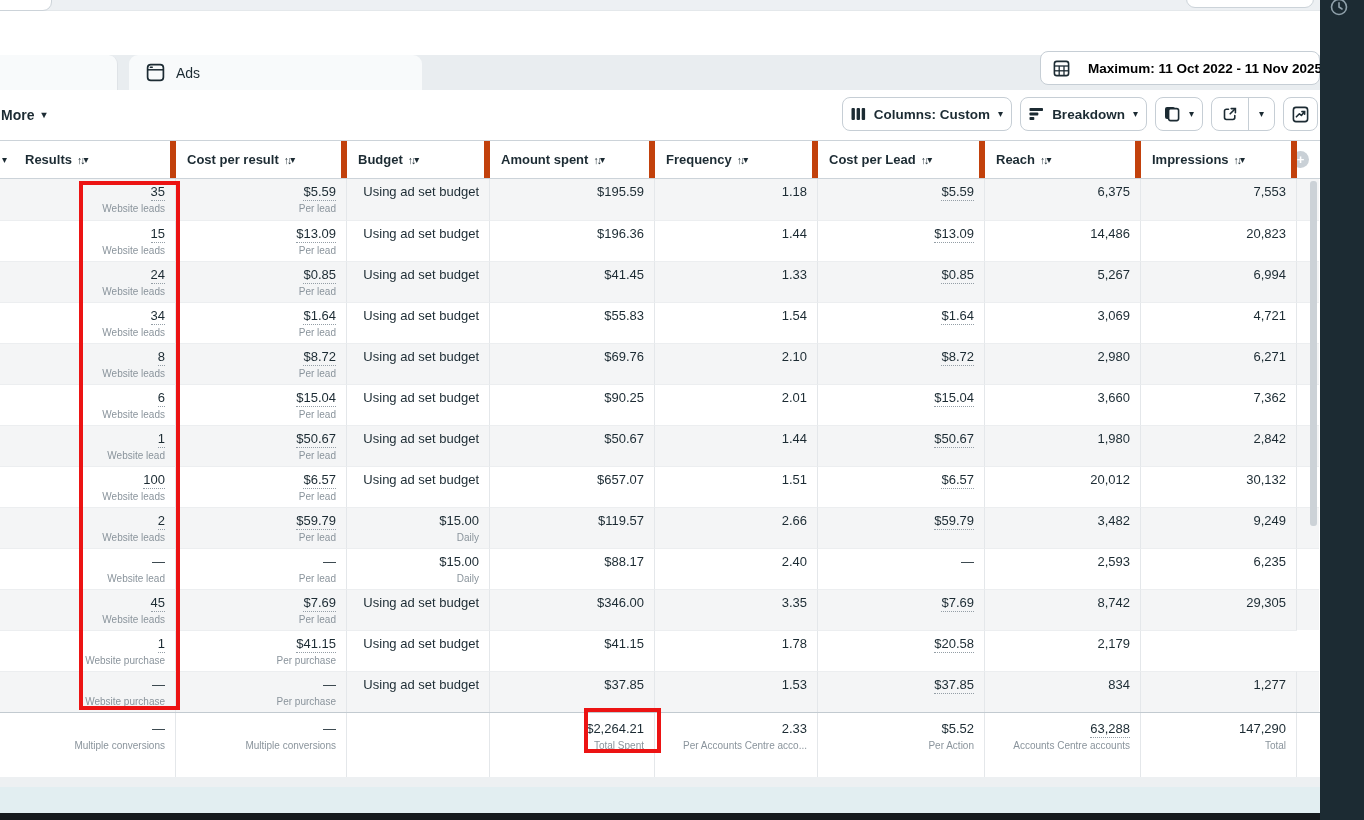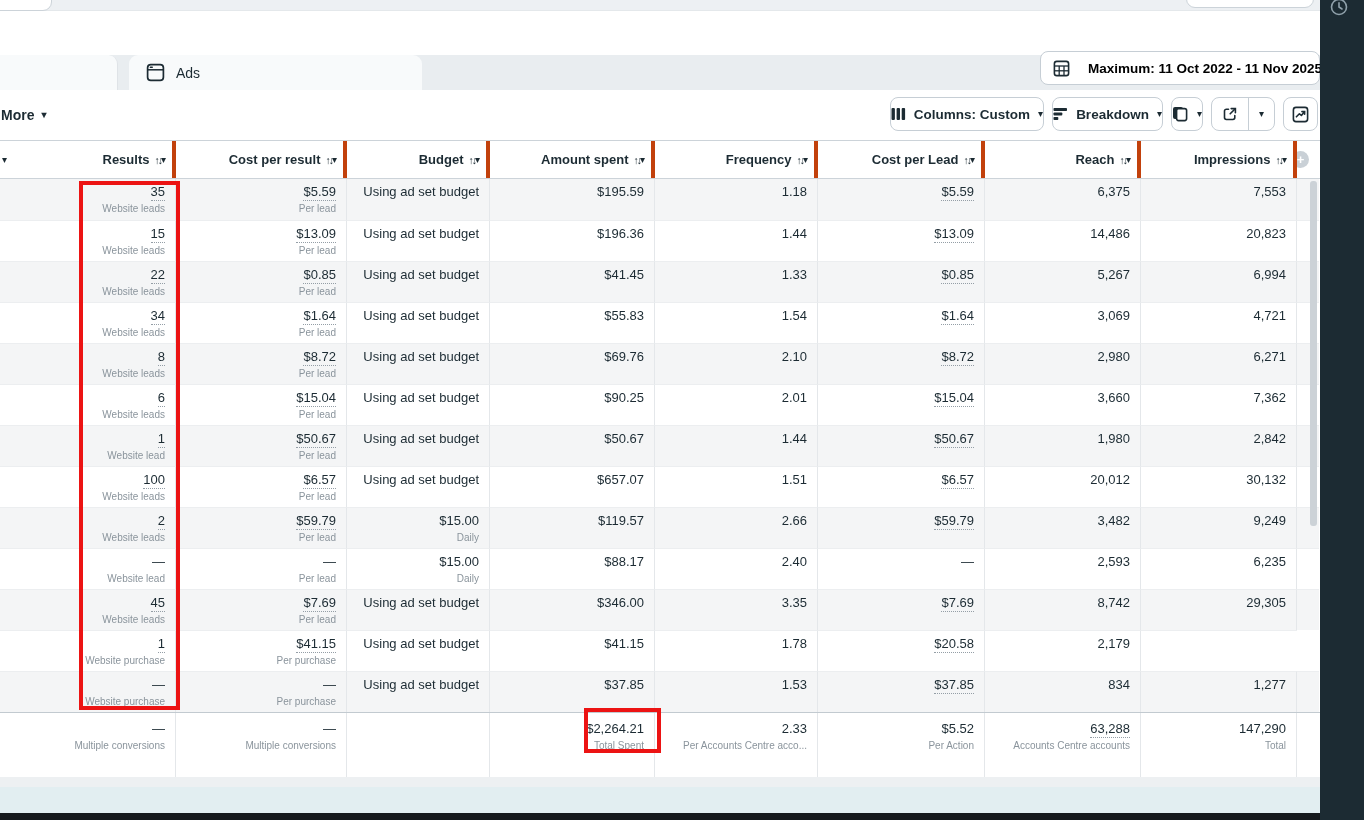--- a/index.html
+++ b/index.html
@@ -23,32 +23,32 @@
   .date-btn{position:absolute;left:1040px;top:51px;width:280px;height:34px;background:#fff;border:1px solid #c6ced5;
             border-radius:8px;display:flex;align-items:center;gap:18px;padding:0 12px;box-sizing:border-box;
             font-size:13.5px;font-weight:700;white-space:nowrap;cursor:pointer;}
   .caret{font-size:10px;color:#1c2b33;line-height:1;}
   .date-btn .caret{margin-left:2px;}
 
   
   .more-btn{position:absolute;left:-5px;top:100px;height:30px;display:flex;align-items:center;gap:7px;
             font-size:14px;font-weight:700;background:none;border:none;color:#1c2b33;cursor:pointer;}
   .toolbar-right{position:absolute;top:97px;right:46px;display:flex;gap:8px;height:34px;}
-  .tbtn{display:flex;align-items:center;gap:8px;padding:0 0;background:#fff;border:1px solid #c6ced5;
+  .tbtn{display:flex;align-items:center;gap:8px;padding:0 8px;background:#fff;border:1px solid #c6ced5;
         border-radius:8px;font-size:13.5px;font-weight:700;color:#1c2b33;cursor:pointer;font-family:inherit;}
   .tbtn-group{display:flex;align-items:stretch;background:#fff;border:1px solid #c6ced5;border-radius:8px;overflow:hidden;}
   .tbtn-group .seg{display:flex;align-items:center;padding:0 10px;background:none;border:none;cursor:pointer;}
   .tbtn-group .seg + .seg{border-left:1px solid #c6ced5;}
 
   
   .table{position:absolute;left:0;top:140px;width:1320px;border-top:1px solid #ccd3d9;}
   .trow{display:grid;grid-template-columns:14px 162px 171px 143px 165px 163px 167px 156px 156px 22px;}
   .thead{height:37px;border-bottom:1px solid #ccd3d9;background:#fff;}
-  .hcell{display:flex;align-items:center;justify-content:flex-end;padding:0 6px 0 11px;
-         border-right:4px solid #c2410c;font-size:13px;font-weight:700;color:#1c2b33;overflow:hidden;cursor:pointer;}
+  .hcell{display:flex;align-items:center;justify-content:flex-start;padding:0 18px 0 11px;
+         border-right:6px solid #c2410c;font-size:13px;font-weight:700;color:#1c2b33;overflow:hidden;cursor:pointer;}
   .hcell:last-child,.hcell.stub{border-right:none;}
   .hcell .hl{white-space:nowrap;}
   .hsort{font-size:10.5px;letter-spacing:-2px;margin-left:5px;font-weight:400;}
   .hcell.stub{justify-content:flex-start;padding:0 2px;}
   .plus-circle{width:17px;height:17px;border-radius:50%;background:#c9d0d6;color:#fff;font-size:13px;font-weight:700;
                display:flex;align-items:center;justify-content:center;margin-left:-7px;}
   .drow{height:41px;cursor:pointer;}
   .drow.alt .cell{background:#f4f5f6;}
   .drow .cell{border-top:1px solid #eceef0;}
   .drow:first-child .cell{border-top:none;}
@@ -272,21 +272,21 @@
             <div class="v">14,486</div>
           </div>
           <div class="cell">
             <div class="v">20,823</div>
           </div>
           <div class="cell"></div>
         </div>
         <div class="trow drow alt">
           <div class="cell"></div>
           <div class="cell">
-            <div class="v"><span class="u">22</span></div>
+            <div class="v"><span class="u">24</span></div>
             <div class="l">Website leads</div>
           </div>
           <div class="cell">
             <div class="v"><span class="u">$0.85</span></div>
             <div class="l">Per lead</div>
           </div>
           <div class="cell">
             <div class="v">Using ad set budget</div>
           </div>
           <div class="cell">

